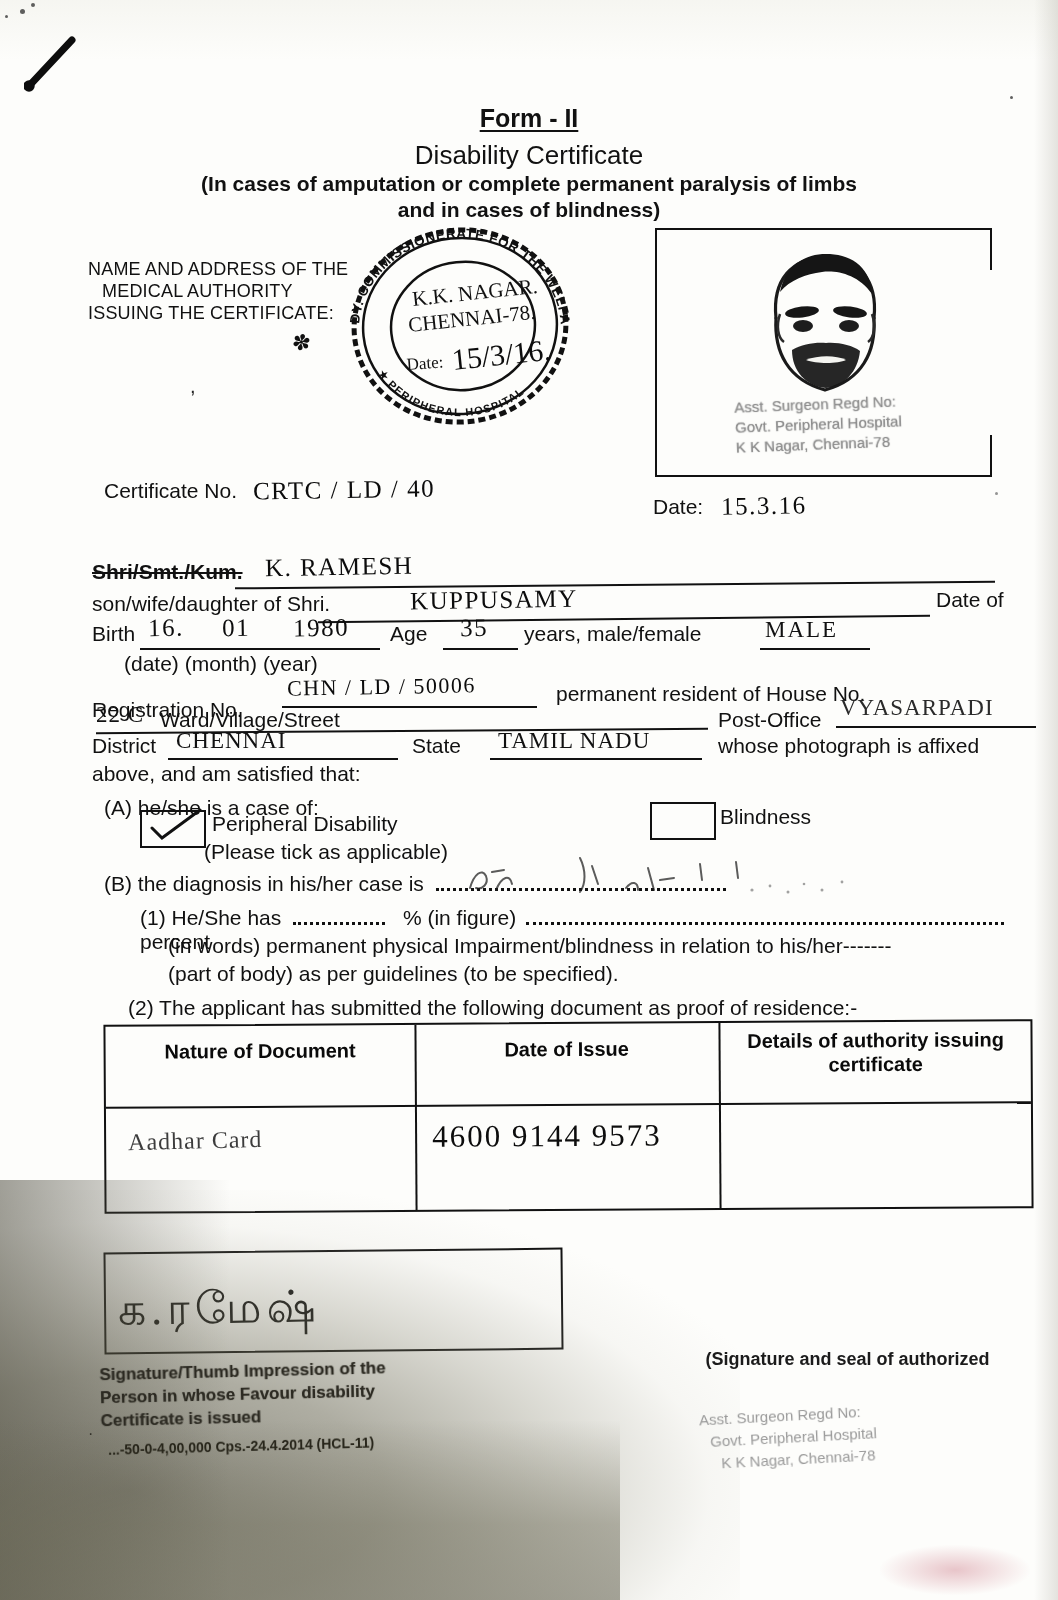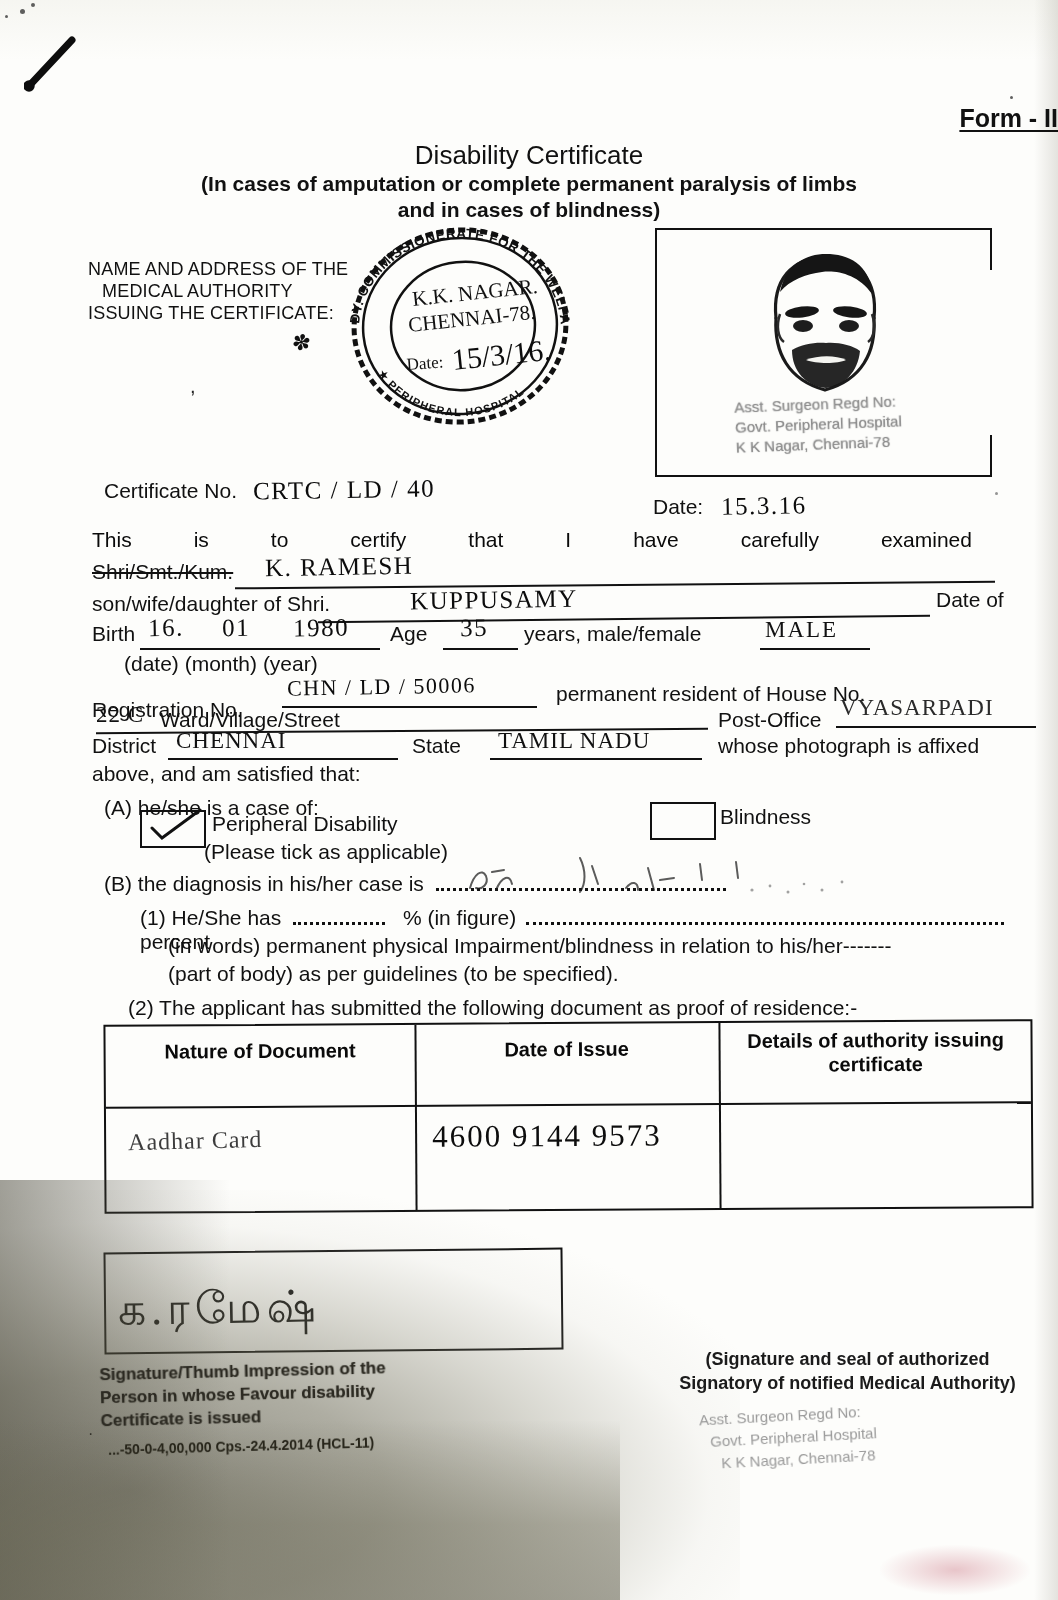--- a/index.html
+++ b/index.html
@@ -53,21 +53,21 @@
   .speck{position:absolute;background:#2b2b2b;border-radius:50%;opacity:.75;}
 
   
   .pen-stroke{
     position:absolute;left:24px;top:32px;width:62px;height:60px;
   }
 
   
   .prn{position:absolute;font-family:"Liberation Sans",sans-serif;color:#111;}
 
-  .ttl1{left:0;top:104px;width:1058px;text-align:right;font-size:25px;font-weight:bold;}
+  .ttl1{left:0;top:104px;width:1058px;text-align:center;font-size:25px;font-weight:bold;}
   .ttl1 u{text-decoration:underline;text-underline-offset:3px;}
   .ttl2{left:0;top:140px;width:1058px;text-align:center;font-size:26px;font-weight:normal;}
   .ttl3{left:0;top:172px;width:1058px;text-align:center;font-size:21px;font-weight:bold;}
   .ttl4{left:0;top:198px;width:1058px;text-align:center;font-size:21px;font-weight:bold;}
 
   .lbl-auth{left:88px;top:258px;font-size:18px;line-height:22px;letter-spacing:.2px;}
 
   
   .photo-box{
     position:absolute;left:655px;top:228px;width:335px;height:245px;
@@ -248,34 +248,23 @@
 
   <div class="row" style="left:92px;top:476px;margin-left:12px;">
     <span>Certificate No.</span>
     <span class="hw" style="margin-left:10px;">CRTC / LD / 40</span>
   </div>
   <div class="row" style="left:653px;top:492px;">
     <span>Date:</span>
     <span class="hw" style="margin-left:12px;">15.3.16</span>
   </div>
 
-  <div class="justrow" style="left:92px;top:528px;width:880px;">
-    <span>This</span>
-    <span>is</span>
-    <span>to</span>
-    <span>certify</span>
-    <span>that</span>
-    <span>I</span>
-    <span>have</span>
-    <span>carefully</span>
-    <span>examined</span>
-  </div>
 
   <div class="row" style="left:92px;top:560px;">
-    <span style="text-decoration:line-through;text-decoration-skip-ink:none;">Shri/Smt./Kum.</span>
+    <span style="text-decoration:line-through;text-decoration-skip-ink:none;font-weight:bold;">Shri/Smt./Kum.</span>
   </div>
   <div style="position:absolute;left:235px;top:584px;width:760px;height:2px;background:#111;transform:rotate(-0.5deg);"></div>
   <span class="hw" style="position:absolute;left:265px;top:553px;">K. RAMESH</span>
 
   <div class="row" style="left:92px;top:592px;">
     <span>son/wife/daughter of Shri.</span>
   </div>
   <div style="position:absolute;left:318px;top:618px;width:612px;height:2px;background:#111;transform:rotate(-0.6deg);"></div>
   <span class="hw" style="position:absolute;left:410px;top:586px;">KUPPUSAMY</span>
   <div class="row" style="left:936px;top:588px;">Date of</div>
@@ -396,21 +385,20 @@
   <div class="foot-left">
     <div>Signature/Thumb Impression of the</div>
     <div>Person in whose Favour disability</div>
     <div>Certificate is issued</div>
   </div>
   <div style="position:absolute;left:88px;top:1425px;font-size:16px;color:#33312a;">·</div>
   <div class="foot-print">...-50-0-4,00,000 Cps.-24.4.2014 (HCL-11)</div>
 
   <div class="foot-right">
     <div>(Signature and seal of authorized</div>
-    <div>Signatory of notified Medical Authority)</div>
   </div>
   <div class="foot-right-stamp">
     <div style="margin-left:0px;">Asst. Surgeon Regd No:</div>
     <div style="margin-left:10px;">Govt. Peripheral Hospital</div>
     <div style="margin-left:20px;">K K Nagar, Chennai-78</div>
   </div>
 
   <div class="pink-smudge"></div>
 
 </div>

